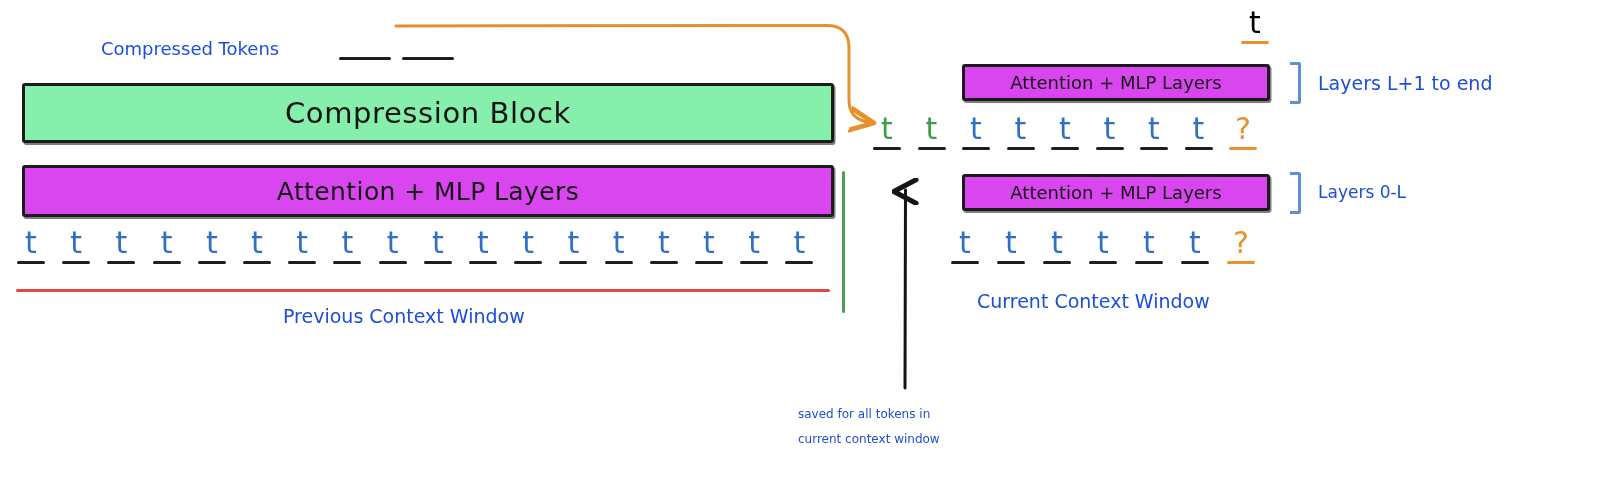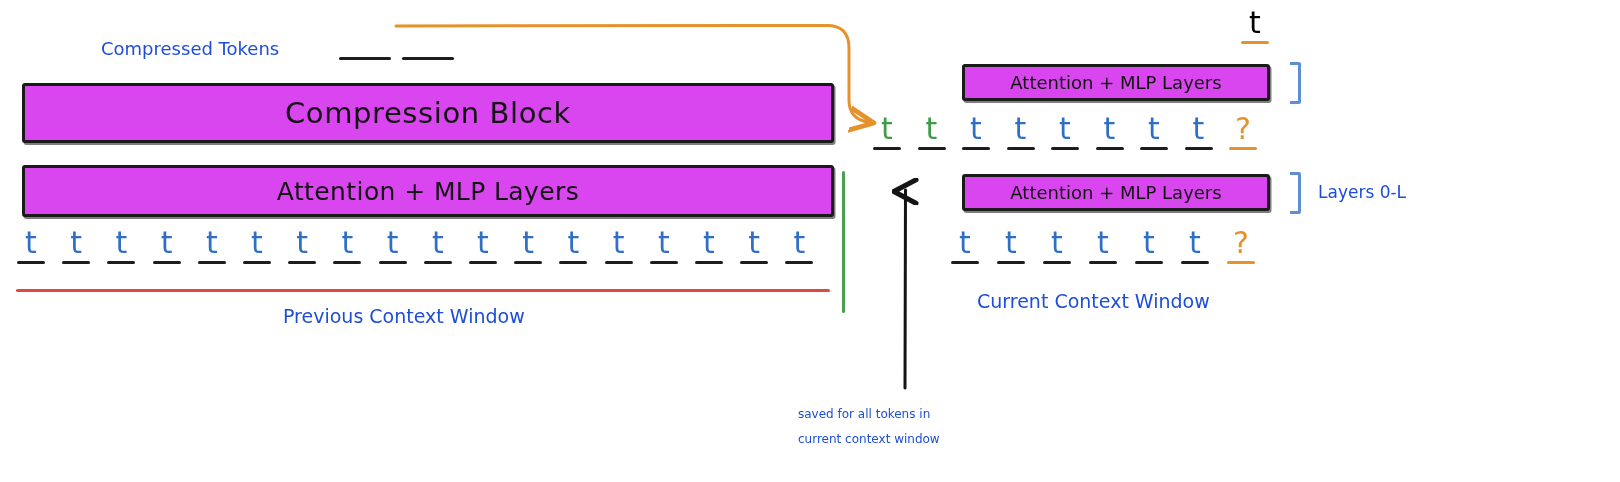--- a/index.html
+++ b/index.html
@@ -26,21 +26,21 @@
     display: flex;
     align-items: center;
     justify-content: center;
     box-shadow: 1.5px 2px 0 rgba(20,20,20,0.55);
   }
   .block .block-label {
     font-family: "DejaVu Sans", sans-serif;
     color: #141414;
     white-space: nowrap;
   }
-  .green-block { background: #d946ef; }
+  .green-block { background: #86efac; }
   .pink-block  { background: #d946ef; }
 
   #compression-block {
     left: 22px; top: 83px; width: 812px; height: 60px;
   }
   #compression-block .block-label {
     font-size: 29px; letter-spacing: 0.6px;
   }
   #prev-attn-block {
     left: 22px; top: 165px; width: 812px; height: 52px;
@@ -265,20 +265,21 @@
   <div class="token" style="left:1238px; top:8px;">
     <span class="glyph">t</span>
     <span class="slot" style="background:#e5912c;"></span>
   </div>
 
   <div class="block pink-block" id="upper-attn-block">
     <span class="block-label">Attention + MLP Layers</span>
   </div>
 
   <div class="bracket" id="bracket-upper"></div>
+  <div class="hand-text" id="layers-upper-label">Layers L+1 to end</div>
 
   <div class="token-row" id="upper-token-row" style="left:870px; top:114px; width:400px; height:46px;">
       <div class="token tok-green" style="left: 0px; top: 0px;">
         <span class="glyph">t</span>
         <span class="slot"></span>
       </div>
       <div class="token tok-green" style="left: 44.5px; top: 0px;">
         <span class="glyph">t</span>
         <span class="slot"></span>
       </div>

